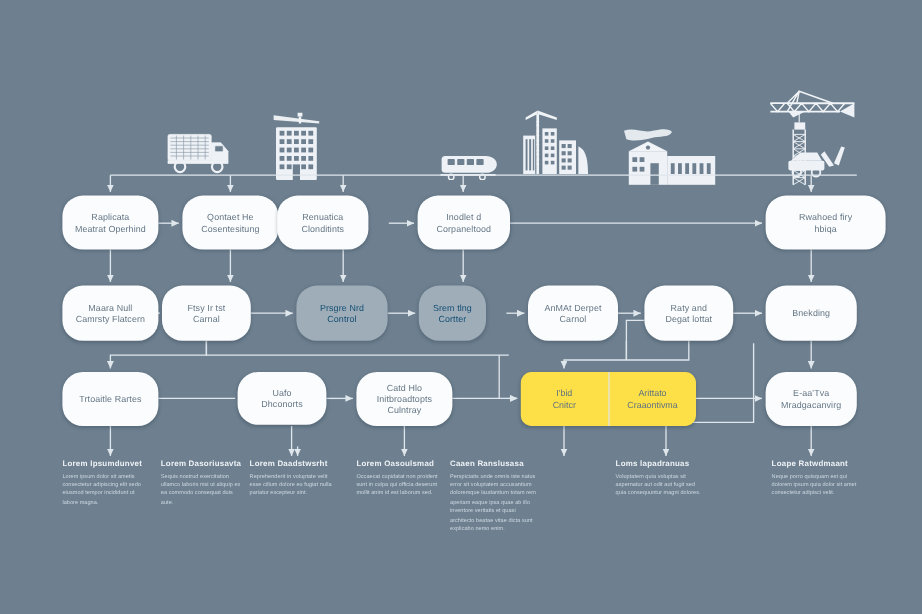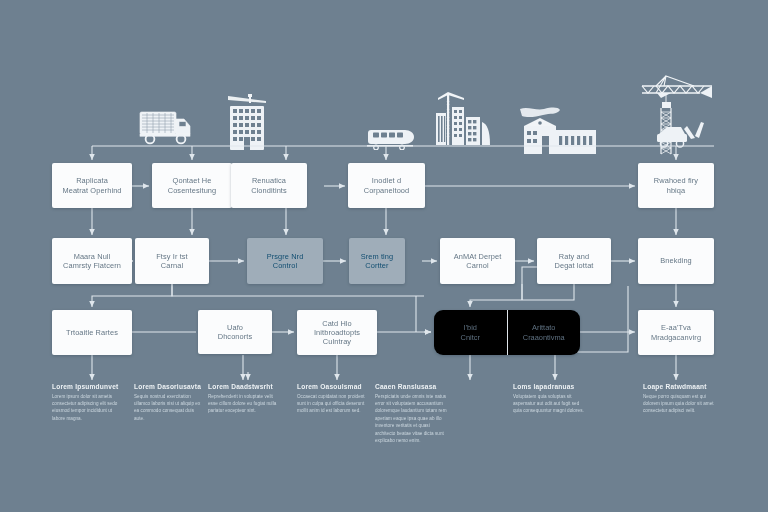--- a/index.html
+++ b/index.html
@@ -7,21 +7,21 @@
     width:768px;height:512px;overflow:hidden;
     background:#6e8090;
     font-family:"Liberation Sans",sans-serif;
     position:relative;
   }
   #stage{position:absolute;inset:0;width:768px;height:512px;}
   #svg-layer{position:absolute;left:0;top:0;width:768px;height:512px;}
 
   .node{
     position:absolute;box-sizing:border-box;
-    border-radius:2px;
+    border-radius:17px;
     display:flex;align-items:center;justify-content:center;
     text-align:center;
     padding:3px 5px;
     line-height:1.25;
     letter-spacing:.1px;
   }
   .node.light{
     background:#fbfcfd;color:#5f7181;
     box-shadow:0 1px 3px rgba(30,45,60,.28);
   }
@@ -30,21 +30,21 @@
     box-shadow:0 1px 3px rgba(30,45,60,.24);
   }
   .node .lbl{
     font-size:7.4px;
     filter:blur(.38px);
     opacity:.97;
     white-space:pre-line;
   }
   .pair{
     position:absolute;box-sizing:border-box;
-    border-radius:9px;background:#000000;
+    border-radius:9px;background:#fde047;
     box-shadow:0 1px 3px rgba(30,45,60,.28);
     display:flex;
   }
   .pair .half{
     flex:1;display:flex;align-items:center;justify-content:center;
     text-align:center;color:#5f7181;
   }
   .pair .half+.half{border-left:1px solid #dfe5ea;}
   .pair .lbl{font-size:7.4px;filter:blur(.38px);white-space:pre-line;line-height:1.25;}
 
@@ -374,21 +374,21 @@
 Cosentesitung</span>
   </div>
   <div class="node light" style="left:231px;top:163px;width:76px;height:45px;">
     <span class="lbl">Renuatica
 Clonditints</span>
   </div>
   <div class="node light" style="left:348px;top:163px;width:77px;height:45px;">
     <span class="lbl">Inodlet d
 Corpaneltood</span>
   </div>
-  <div class="node light" style="left:638px;top:163px;width:76px;height:45px;">
+  <div class="node light" style="left:638px;top:163px;width:100px;height:45px;">
     <span class="lbl">Rwahoed firy
 hbiqa</span>
   </div>
 
   <div class="node light" style="left:52px;top:238px;width:80px;height:46px;">
     <span class="lbl">Maara Null
 Camrsty Flatcern</span>
   </div>
   <div class="node light" style="left:135px;top:238px;width:74px;height:46px;">
     <span class="lbl">Ftsy Ir tst

